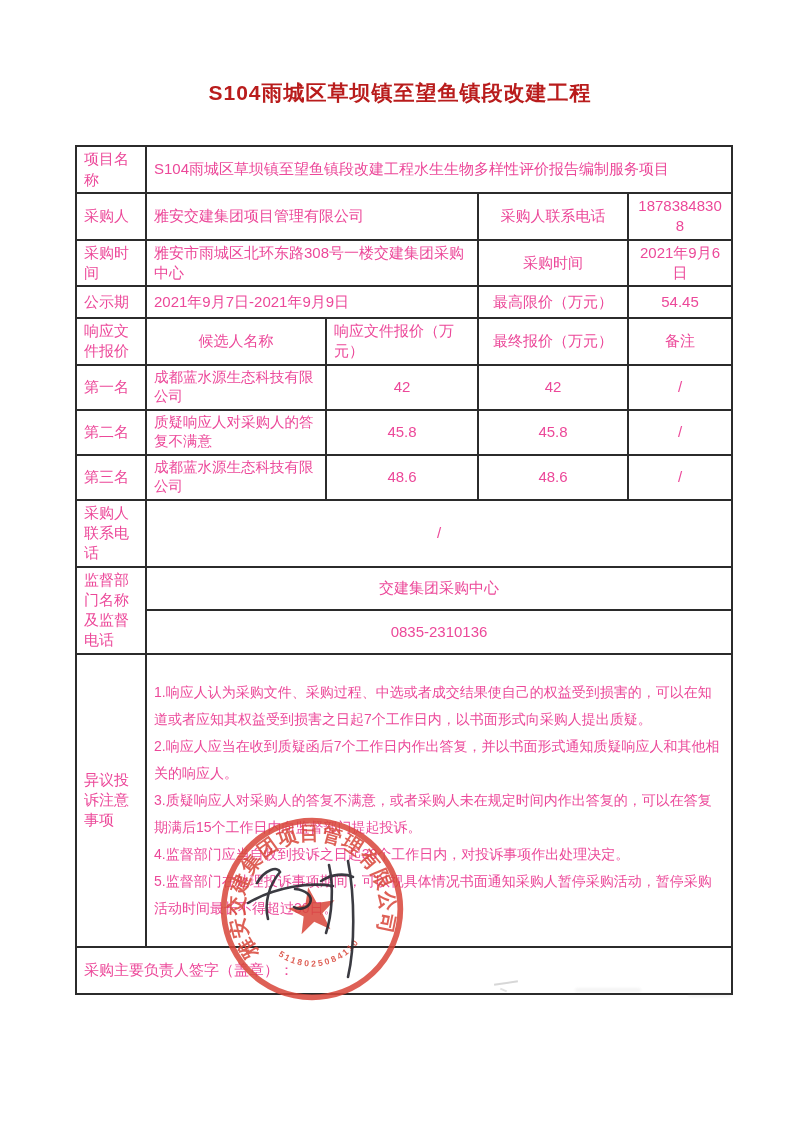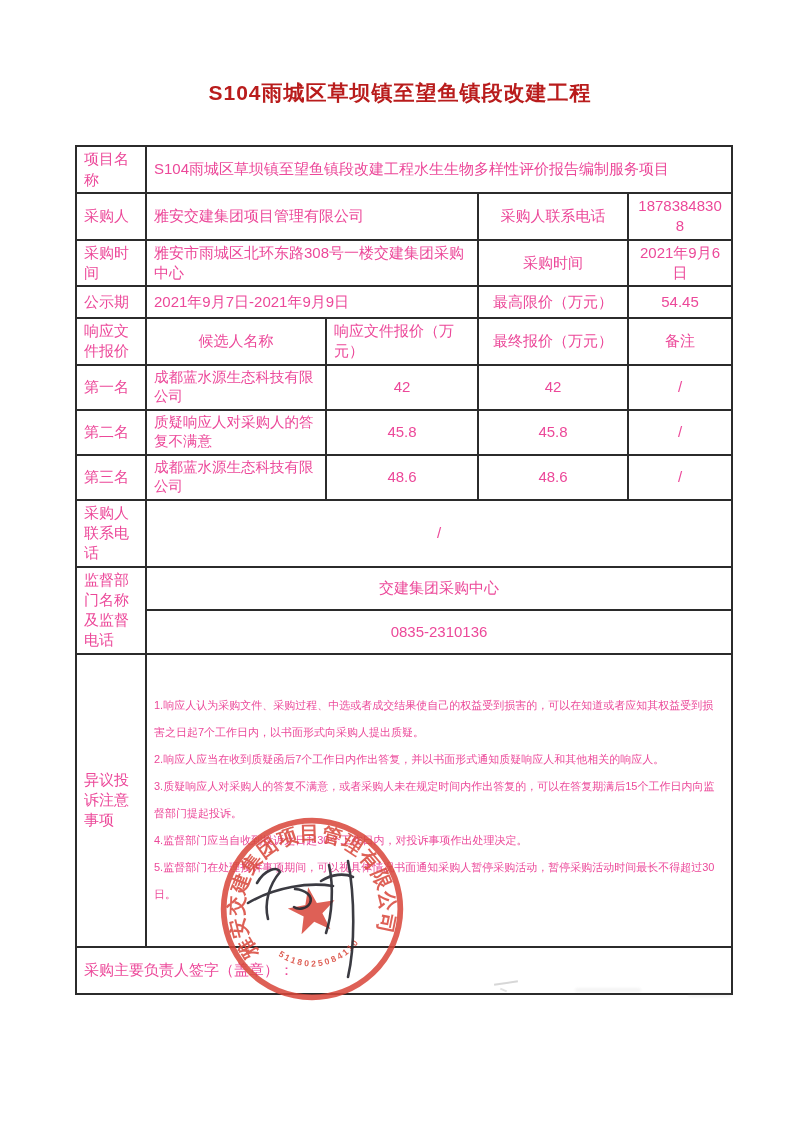--- a/index.html
+++ b/index.html
@@ -32,21 +32,21 @@
     padding:2px 7px;
     word-break:break-all;
     line-height:1.35;
   }
   td.lbl{padding:2px 3px 2px 4px;}
   td.c{text-align:center;padding:2px 4px;}
   td.top{vertical-align:top;padding-top:4px;}
   td.name{font-size:14.5px;padding:2px 3px 2px 4px;}
   td.hdr-pad{text-align:left;padding:2px 11px;}
   td.obj-cell{padding:0 9px;}
-  .obj-par{margin:0;line-height:27px;font-size:11px;text-align:left;}
+  .obj-par{margin:0;line-height:27px;font-size:14px;text-align:left;}
   td.sign-row{padding:2px 7px;font-size:15px;border-radius:11px;}
 
   
   .seal{position:absolute;left:216px;top:813px;pointer-events:none;}
   
   .signature{position:absolute;left:245px;top:853px;pointer-events:none;}
 
   
   .artifact{position:absolute;background:#9a9a9a;pointer-events:none;}
   .a1{left:494px;top:982px;width:24px;height:2px;opacity:.4;transform:rotate(-8deg);}

